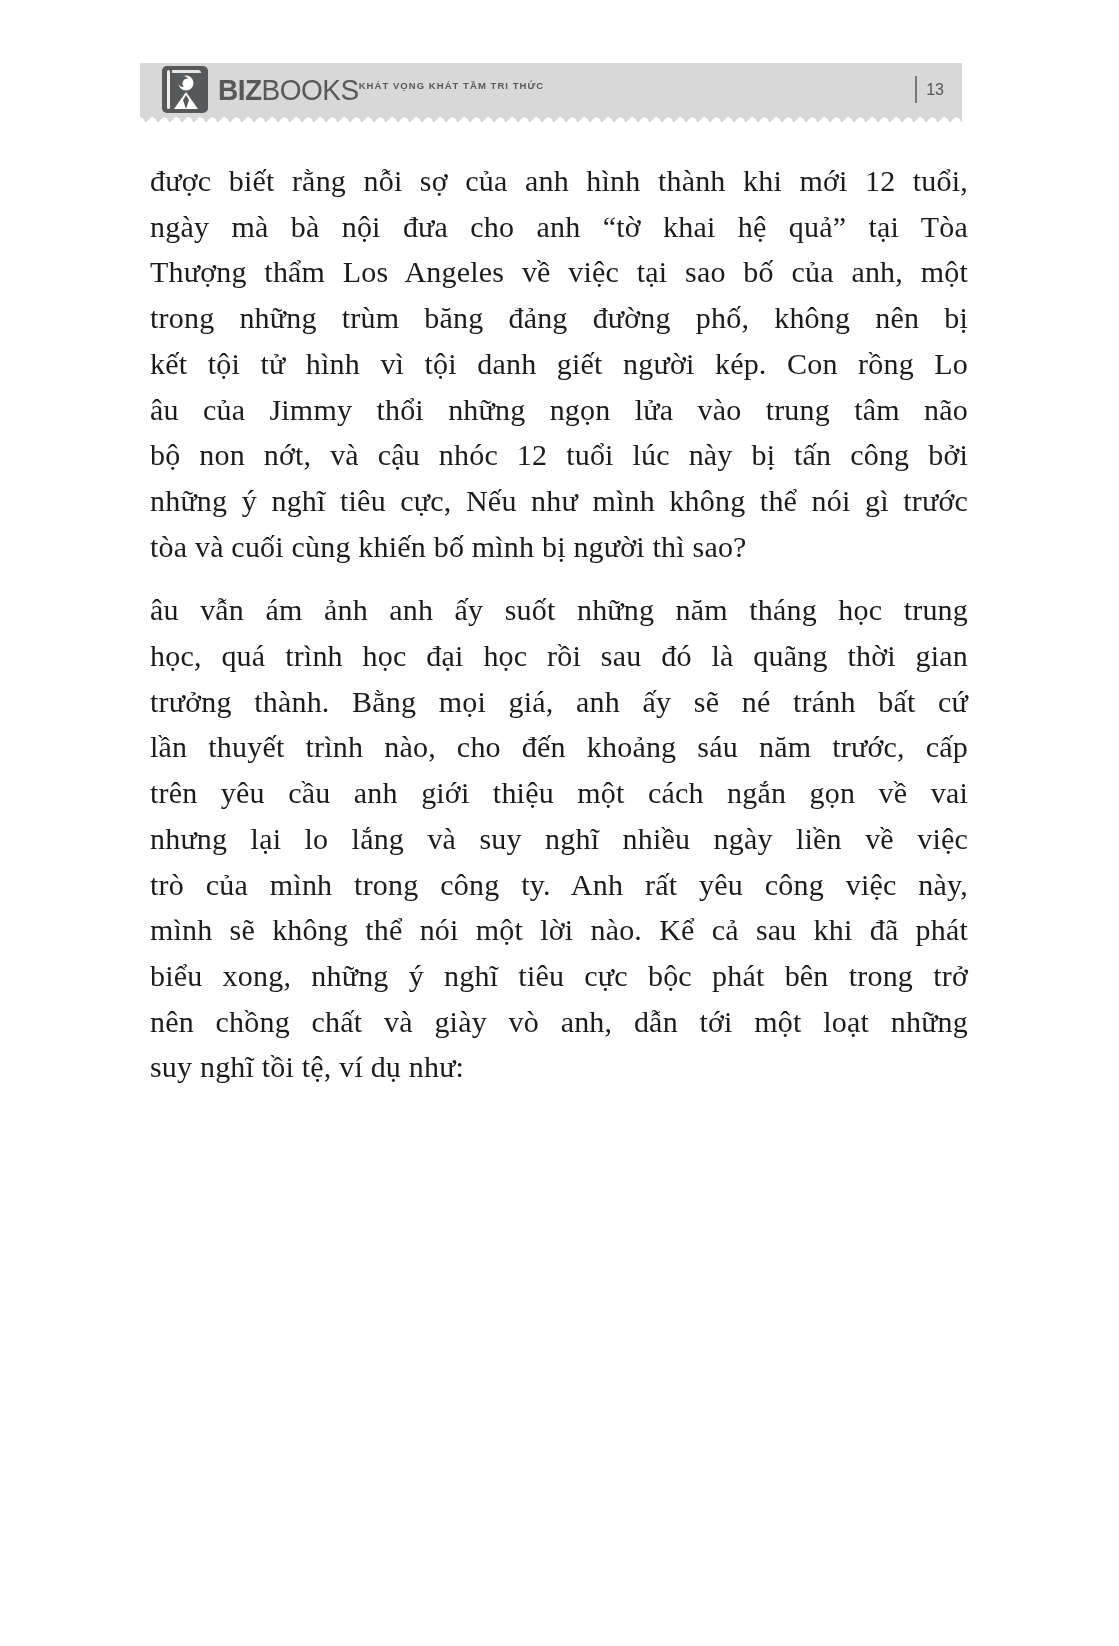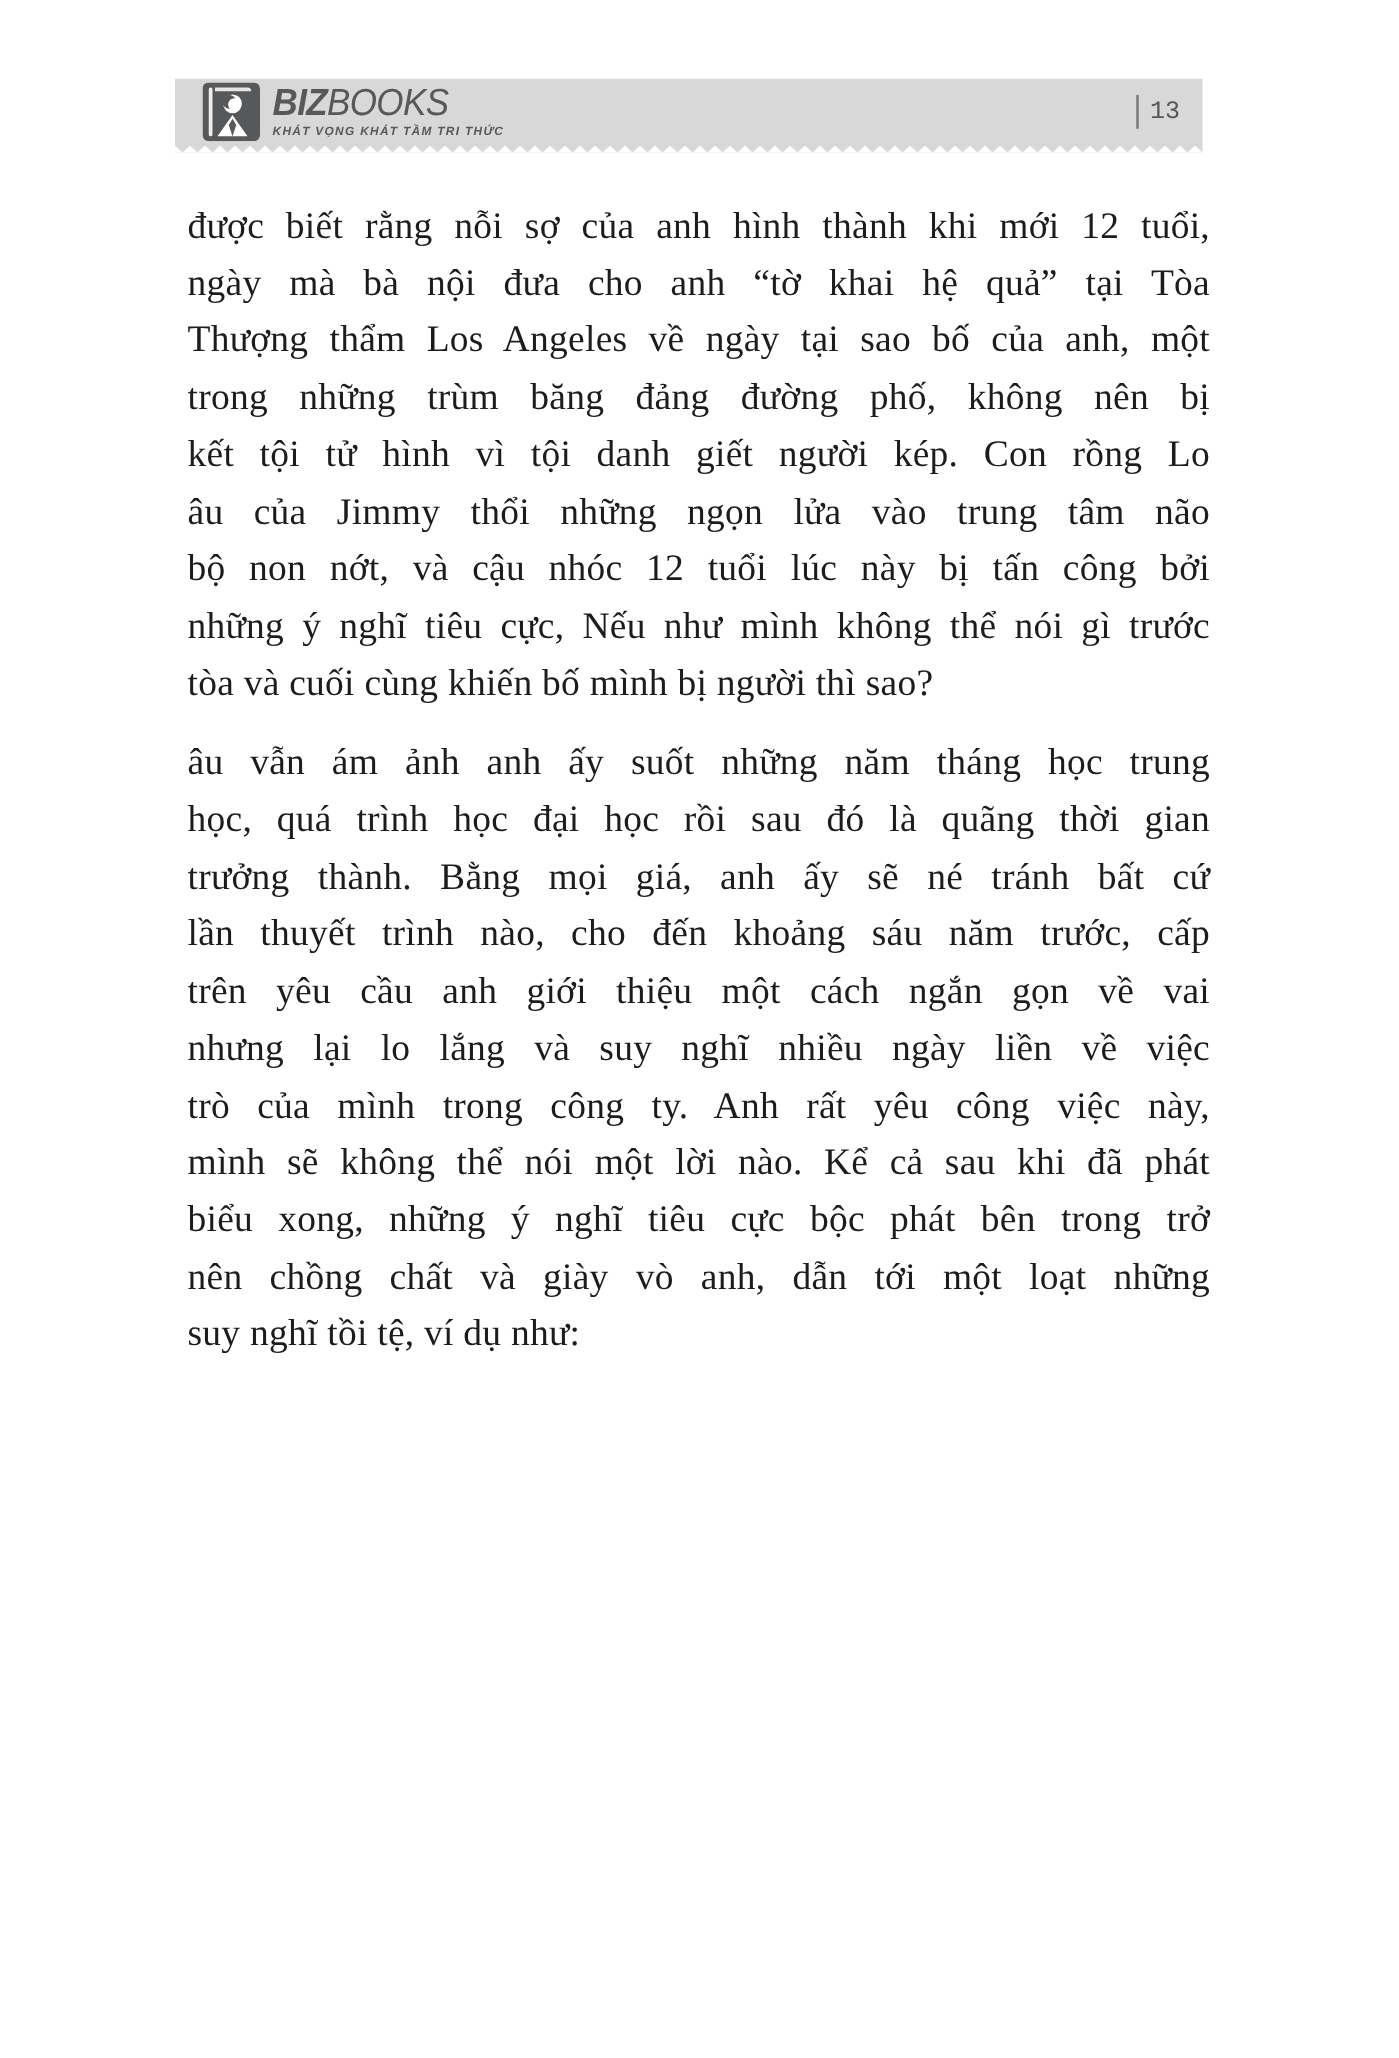--- a/index.html
+++ b/index.html
@@ -44,23 +44,21 @@
     gap: 10px;
   }
   .logo-mark {
     display: inline-block;
     width: 46px;
     height: 47px;
     flex: 0 0 auto;
   }
   .logo-text {
     display: flex;
-    flex-direction: column;
     justify-content: space-between;
-    font-style: italic;
   }
   .brand {
     font-family: "Liberation Sans", sans-serif;
     font-size: 28px;
     line-height: 28px;
     color: #57585a;
     letter-spacing: -0.5px;
     transform: scaleY(1.08);
     transform-origin: left center;
   }
@@ -72,22 +70,22 @@
     font-weight: 700;
     letter-spacing: 1.05px;
     color: #57585a;
     margin-top: 4px;
     white-space: nowrap;
   }
   .pagenum {
     display: flex;
     align-items: center;
     gap: 9px;
-    font-family: Liberation Mono, monospace;
-    font-size: 20px;
+    font-family: Liberation Sans, sans-serif;
+    font-size: 16px;
     color: #55565a;
   }
   .pn-bar {
     display: inline-block;
     width: 2px;
     height: 27px;
     background: #77787b;
   }
 
   
@@ -139,21 +137,21 @@
       <span class="pn-bar"></span>
       <span>13</span>
     </div>
   </header>
   <div class="header-teeth"></div>
 
   <main class="body-text">
       <div class="paragraph">
         <div class="line"><span>được biết rằng nỗi sợ của anh hình thành khi mới 12 tuổi,</span></div>
         <div class="line"><span>ngày mà bà nội đưa cho anh “tờ khai hệ quả” tại Tòa</span></div>
-        <div class="line"><span>Thượng thẩm Los Angeles về ngày tại sao bố của anh, một</span></div>
+        <div class="line"><span>Thượng thẩm Los Angeles về việc tại sao bố của anh, một</span></div>
         <div class="line"><span>trong những trùm băng đảng đường phố, không nên bị</span></div>
         <div class="line"><span>kết tội tử hình vì tội danh giết người kép. Con rồng Lo</span></div>
         <div class="line"><span>âu của Jimmy thổi những ngọn lửa vào trung tâm não</span></div>
         <div class="line"><span>bộ non nớt, và cậu nhóc 12 tuổi lúc này bị tấn công bởi</span></div>
         <div class="line"><span>những ý nghĩ tiêu cực, </span><span class="it">Nếu như mình không thể nói gì trước</span></div>
         <div class="line last"><span class="it">tòa và cuối cùng khiến bố mình bị người thì sao?</span></div>
       </div>
       <div class="paragraph gap">
         <div class="line"><span>âu vẫn ám ảnh anh ấy suốt những năm tháng học trung</span></div>
         <div class="line"><span>học, quá trình học đại học rồi sau đó là quãng thời gian</span></div>

